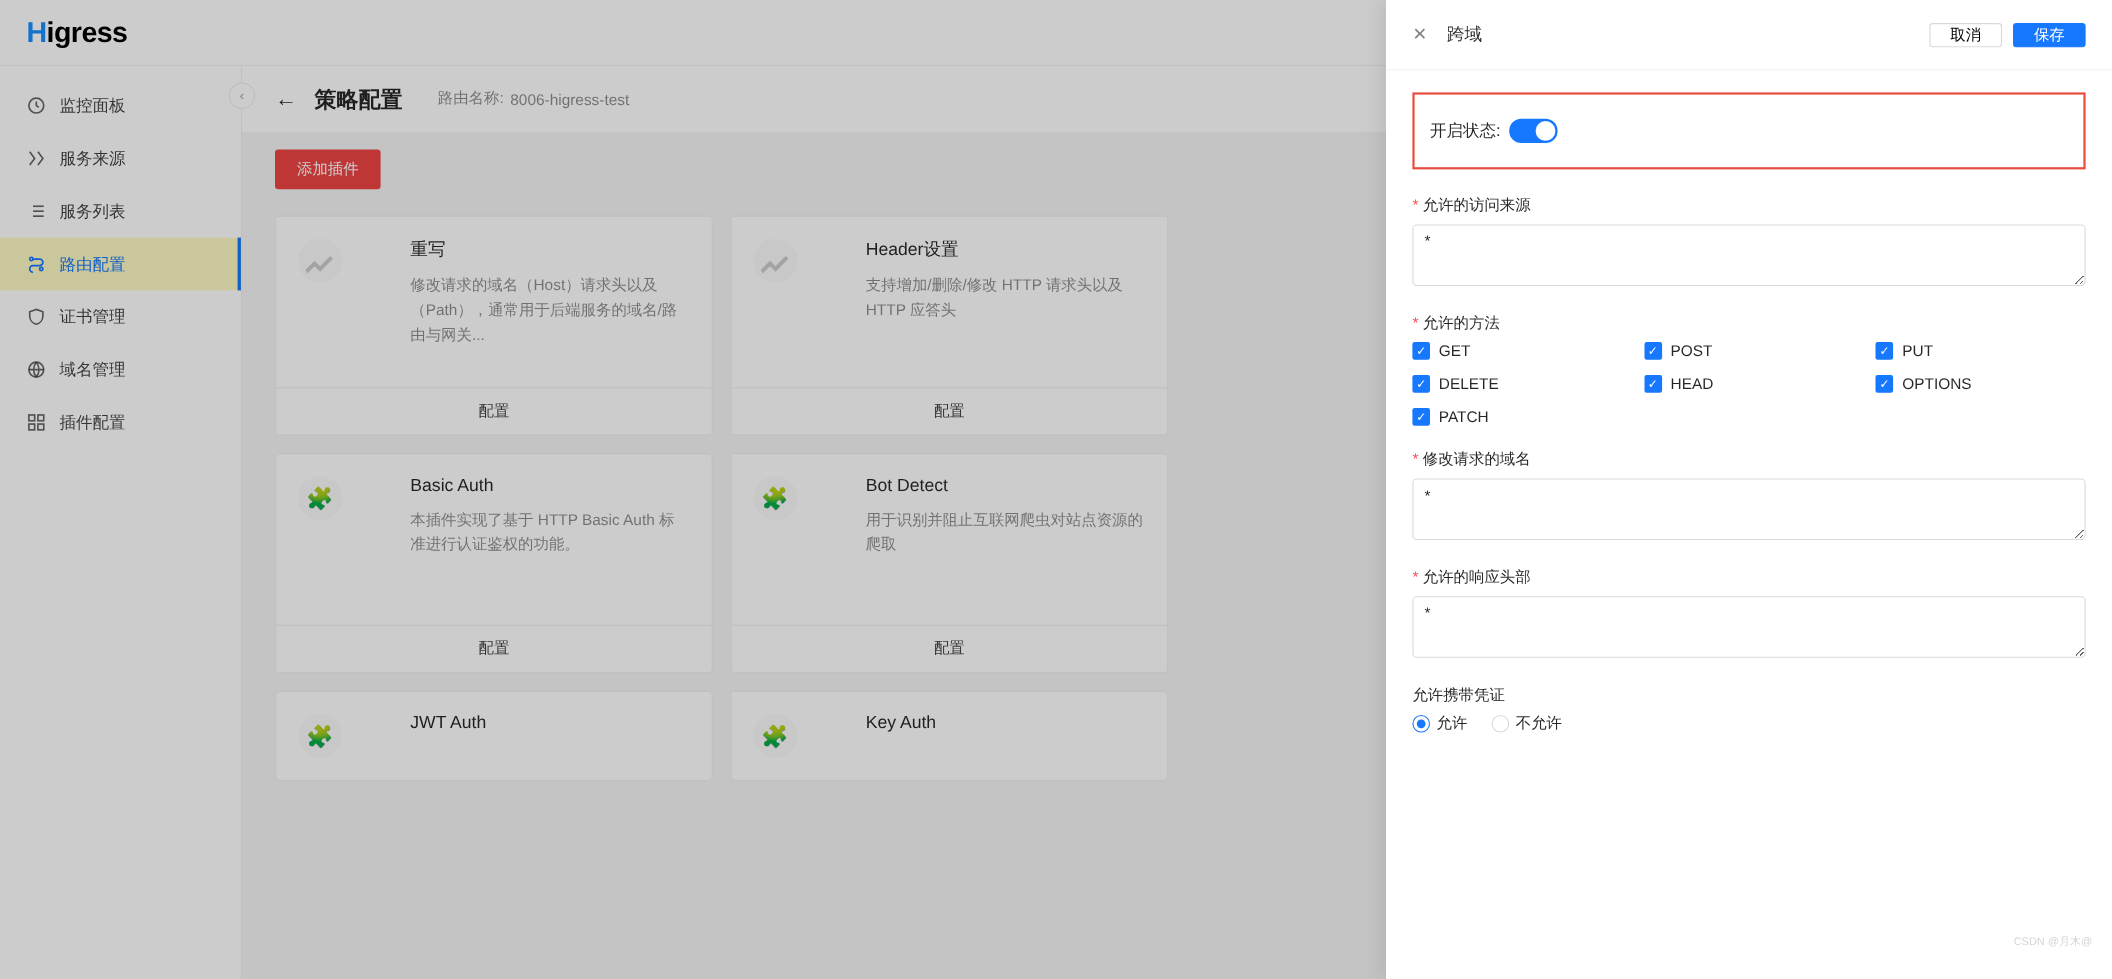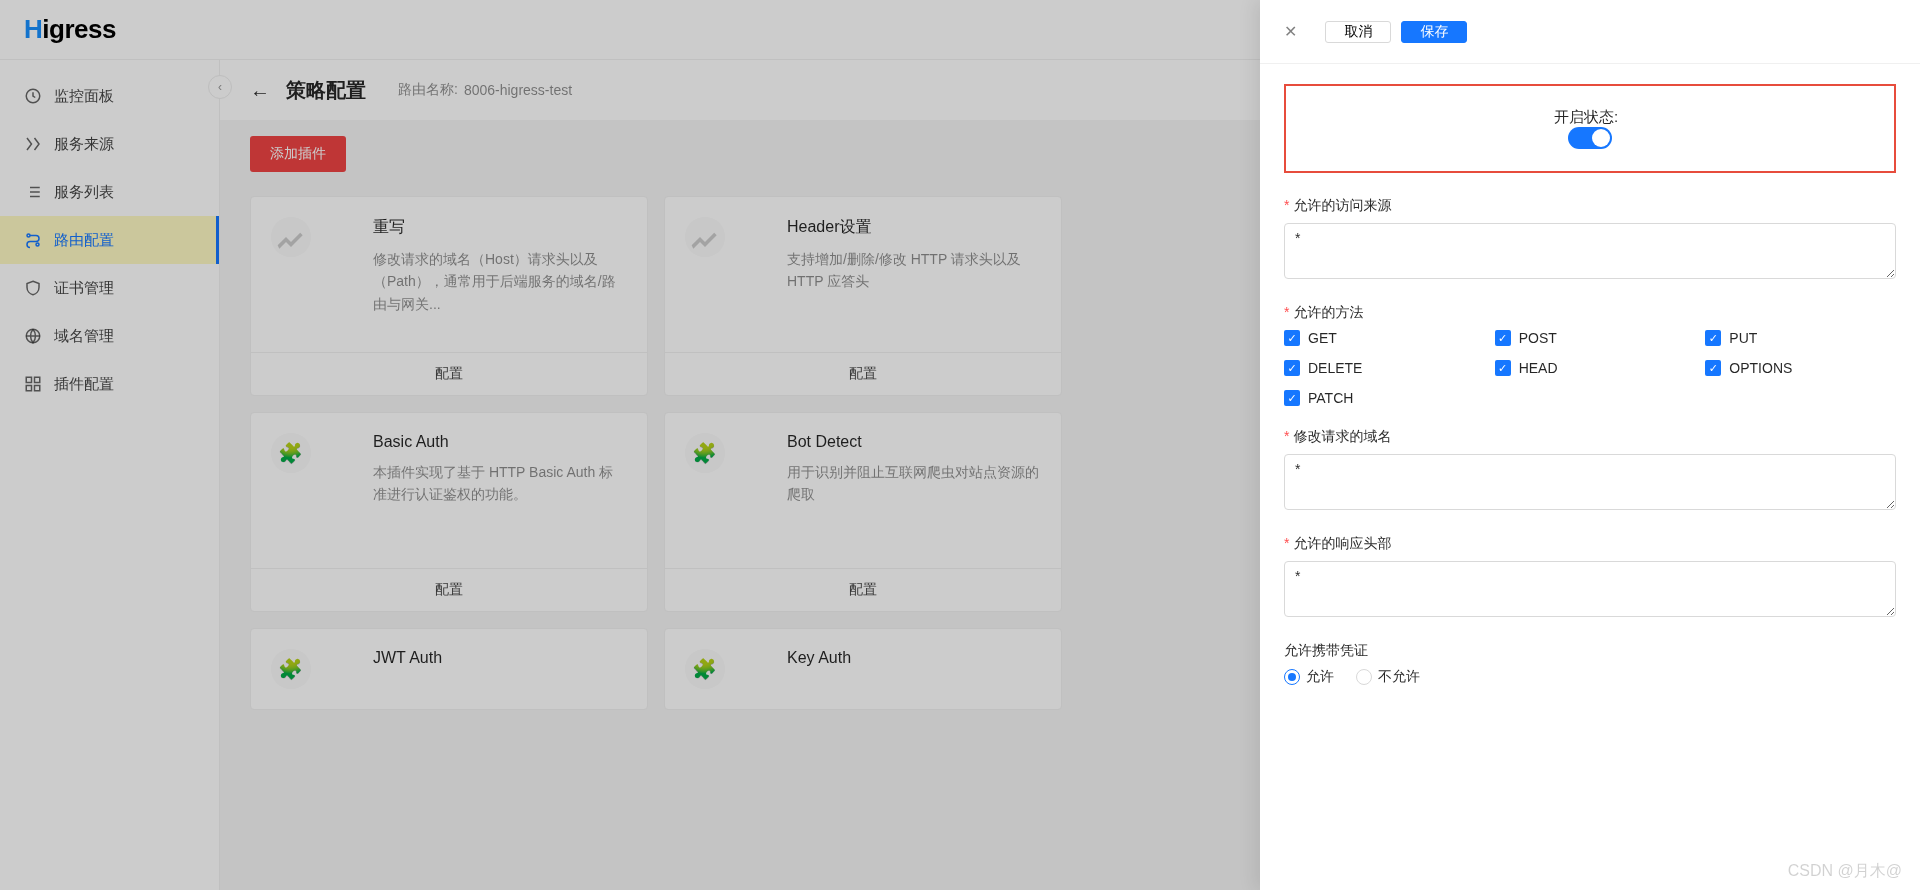--- a/index.html
+++ b/index.html
@@ -46,42 +46,42 @@
     
     
     .drawer { position: absolute; top: 0; right: 0; width: 660px; bottom: 0; background: #fff; z-index: 20; display: flex; flex-direction: column; box-shadow: -6px 0 16px rgba(0,0,0,0.08); }
     .drawer-hdr { height: 64px; display: flex; align-items: center; padding: 0 24px; border-bottom: 1px solid #f0f0f0; }
     .drawer-close { font-size: 16px; color: rgba(0,0,0,0.5); cursor: pointer; margin-right: 18px; line-height: 1; }
     .drawer-title { font-size: 16px; font-weight: 500; flex: 1; }
     .btn { padding: 1px 18px; border-radius: 3px; border: 1px solid #d9d9d9; background: #fff; cursor: pointer; font-size: 14px; margin-left: 10px; }
     .btn-primary { background: #1677ff; color: #fff; border-color: #1677ff; }
     
     .drawer-body { flex: 1; overflow-y: auto; padding: 20px 24px; }
-    .status-box { border: 2px solid #e74c3c; padding: 22px 14px; margin-bottom: 24px; display: flex; align-items: center; flex-direction: column; }
+    .status-box { border: 2px solid #e74c3c; padding: 22px 14px; margin-bottom: 24px; display: flex; align-items: center; }
     .status-label { font-size: 15px; color: rgba(0,0,0,0.85); margin-right: 8px; }
     .switch { width: 44px; height: 22px; background: #1677ff; border-radius: 11px; position: relative; cursor: pointer; }
     .switch-handle { width: 18px; height: 18px; background: #fff; border-radius: 50%; position: absolute; top: 2px; right: 2px; }
     
     .form-item { margin-bottom: 22px; }
     .form-label { display: block; margin-bottom: 8px; font-size: 14px; color: rgba(0,0,0,0.85); }
     .form-label .req { color: #ff4d4f; margin-right: 4px; }
     .textarea { width: 100%; min-height: 56px; border: 1px solid #d9d9d9; border-radius: 4px; padding: 6px 10px; font-size: 14px; font-family: inherit; resize: both; color: rgba(0,0,0,0.85); }
     
     .checkbox-grid { display: grid; grid-template-columns: repeat(3, 1fr); gap: 14px 20px; margin-top: 6px; }
     .checkbox-item { display: flex; align-items: center; }
     .checkbox { width: 16px; height: 16px; background: #1677ff; border-radius: 2px; margin-right: 8px; display: flex; align-items: center; justify-content: center; color: #fff; font-size: 11px; flex-shrink: 0; }
     .checkbox-label { font-size: 14px; color: rgba(0,0,0,0.85); }
     
     .radio-row { display: flex; align-items: center; gap: 22px; margin-top: 6px; }
     .radio { width: 16px; height: 16px; border: 1px solid #d9d9d9; border-radius: 50%; margin-right: 6px; display: inline-flex; align-items: center; justify-content: center; }
     .radio.checked { border-color: #1677ff; }
     .radio.checked::after { content: ''; width: 8px; height: 8px; background: #1677ff; border-radius: 50%; }
     .radio-item { display: flex; align-items: center; }
     
-    .watermark { position: absolute; bottom: 8px; right: 18px; color: rgba(0,0,0,0.18); font-size: 16px; z-index: 30; }
+    .watermark { position: absolute; bottom: 27px; right: 18px; color: rgba(0,0,0,0.18); font-size: 10px; z-index: 30; }
     
     svg { width: 100%; height: 100%; }
   </style>
 </head>
 <body>
 
 <div class="header">
   <div class="logo">
     <span class="logo-h">H</span><span class="logo-rest">igress</span>
   </div>
@@ -247,20 +247,21 @@
       </div>
     </div>
   </div>
 </div>
 
 <div class="overlay"></div>
 
 <div class="drawer">
   <div class="drawer-hdr">
     <span class="drawer-close">✕</span>
+    <span class="drawer-title">跨域</span>
     <button class="btn">取消</button>
     <button class="btn btn-primary">保存</button>
   </div>
   <div class="drawer-body">
     <div class="status-box">
       <span class="status-label">开启状态:</span>
       <span class="switch">
           <span class="switch-handle"></span>
         </span>
     </div>

